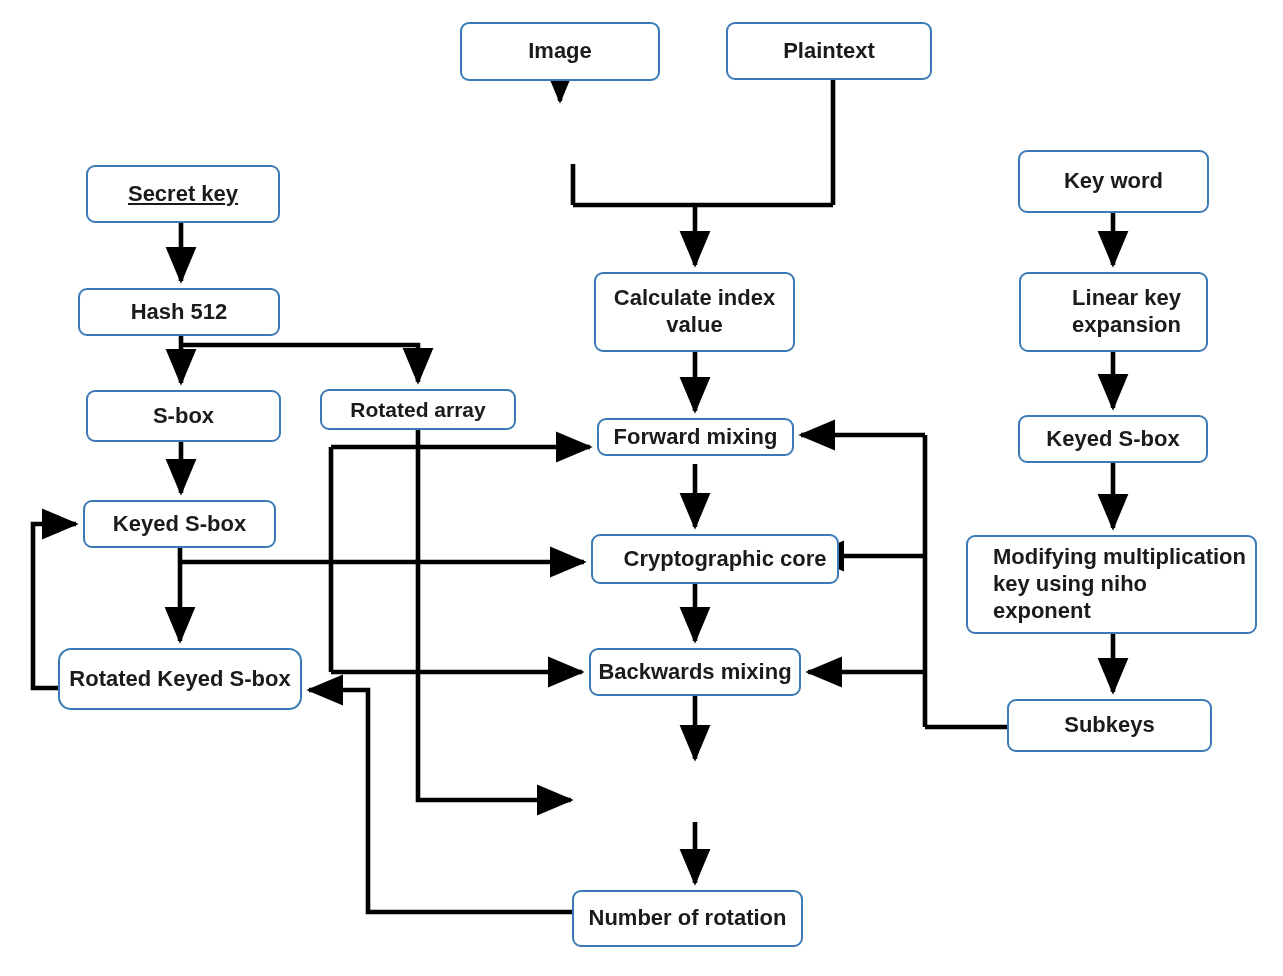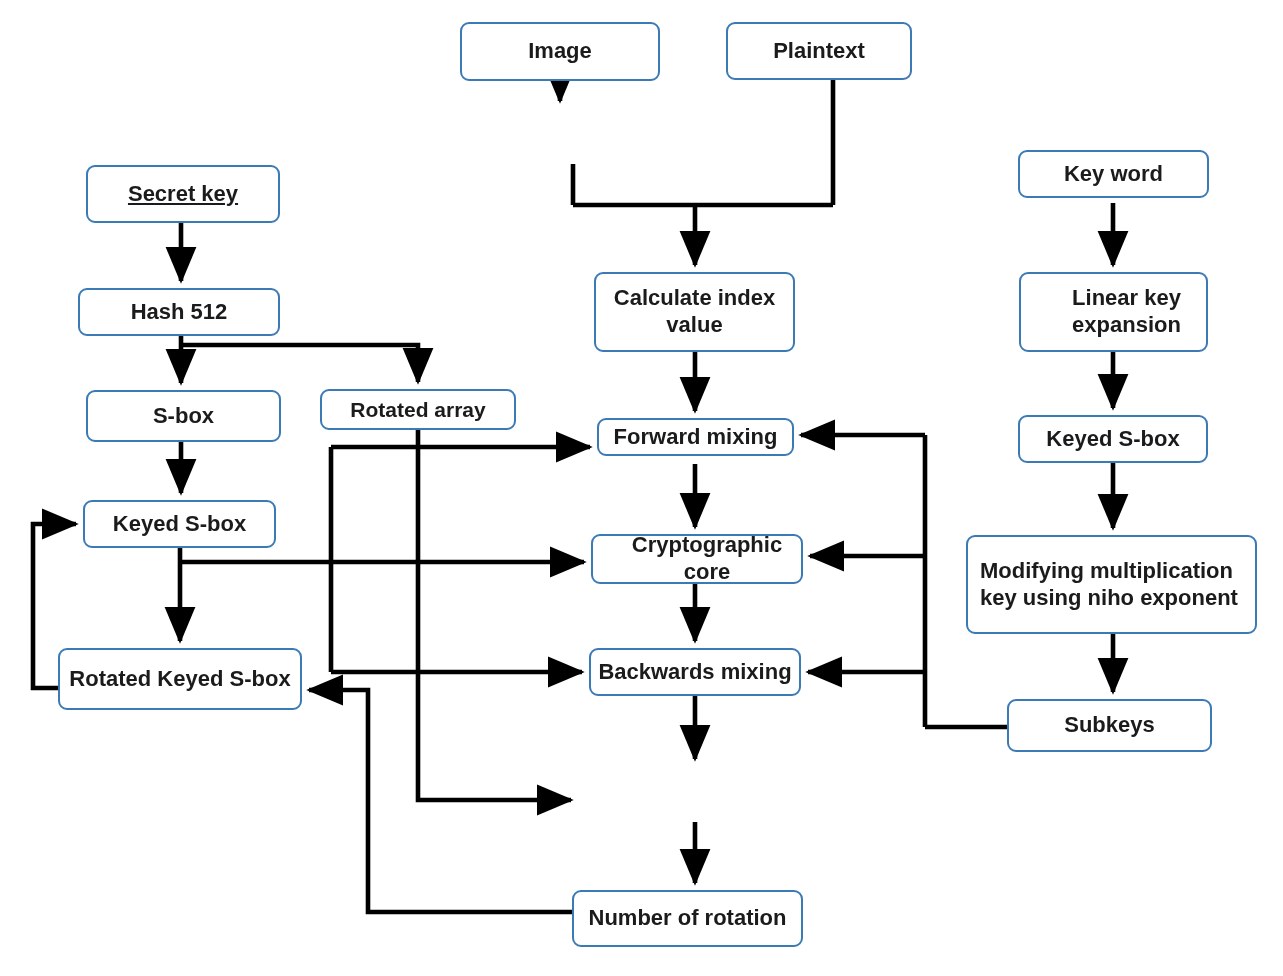--- a/index.html
+++ b/index.html
@@ -33,21 +33,21 @@
     text-align:center;
     color:#1b1b1b;
     font-weight:700;
     line-height:1.22;
     z-index:3;
   }
   .node span{display:block;padding:0 6px;}
   .n-sm{font-size:21px;}
   .n-md{font-size:22px;}
   .align-left{justify-content:flex-start;text-align:left;}
-  .align-left span{padding-left:12px;}
+  .align-left span{padding-left:25px;}
 </style>
 </head>
 <body>
 
 <div id="canvas">
 
   <svg id="edge-layer" width="1283" height="976" viewBox="0 0 1283 976" xmlns="http://www.w3.org/2000/svg">
     <defs>
       <marker id="ah" markerWidth="9" markerHeight="9" refX="7.4" refY="3.6" orient="auto" markerUnits="strokeWidth">
         <path d="M0,0.25 L8,3.6 L0,6.95 z" fill="#000000"></path>
@@ -100,30 +100,30 @@
       <path d="M925,435 L801,435" marker-end="url(#ah)"></path>
       <path d="M925,556 L810,556" marker-end="url(#ah)"></path>
       <path d="M925,672 L808,672" marker-end="url(#ah)"></path>
     </g>
   </svg>
 
   <div class="node n-md" style="left:460px;top:22px;width:200px;height:59px;">
     <span>Image</span>
   </div>
 
-  <div class="node n-md" style="left:726px;top:22px;width:186px;height:58px;">
+  <div class="node n-md" style="left:726px;top:22px;width:206px;height:58px;">
     <span>Plaintext</span>
   </div>
 
 
   <div class="node n-md" style="left:86px;top:165px;width:194px;height:58px;text-decoration:underline;">
     <span>Secret key</span>
   </div>
 
-  <div class="node n-md" style="left:1018px;top:150px;width:191px;height:48px;">
+  <div class="node n-md" style="left:1018px;top:150px;width:191px;height:63px;">
     <span>Key word</span>
   </div>
 
   <div class="node n-md" style="left:78px;top:288px;width:202px;height:48px;">
     <span>Hash 512</span>
   </div>
 
   <div class="node n-md" style="left:594px;top:272px;width:201px;height:80px;">
     <span>Calculate index value</span>
   </div>
@@ -145,29 +145,29 @@
   </div>
 
   <div class="node n-md" style="left:1018px;top:415px;width:190px;height:48px;">
     <span>Keyed S-box</span>
   </div>
 
   <div class="node n-md" style="left:83px;top:500px;width:193px;height:48px;">
     <span>Keyed S-box</span>
   </div>
 
-  <div class="node n-md" style="left:591px;top:534px;width:212px;height:50px;padding-left:20px;">
+  <div class="node n-md" style="left:591px;top:534px;width:248px;height:50px;padding-left:20px;">
     <span>Cryptographic core</span>
   </div>
 
   <div class="node n-md align-left" style="left:966px;top:535px;width:291px;height:99px;">
     <span>Modifying multiplication key using niho exponent</span>
   </div>
 
-  <div class="node n-md" style="left:58px;top:648px;width:244px;height:62px;">
+  <div class="node n-md" style="left:58px;top:648px;width:244px;height:62px;border-radius:13px;">
     <span>Rotated Keyed S-box</span>
   </div>
 
   <div class="node n-md" style="left:589px;top:648px;width:212px;height:48px;">
     <span>Backwards mixing</span>
   </div>
 
   <div class="node n-md" style="left:1007px;top:699px;width:205px;height:53px;">
     <span>Subkeys</span>
   </div>

